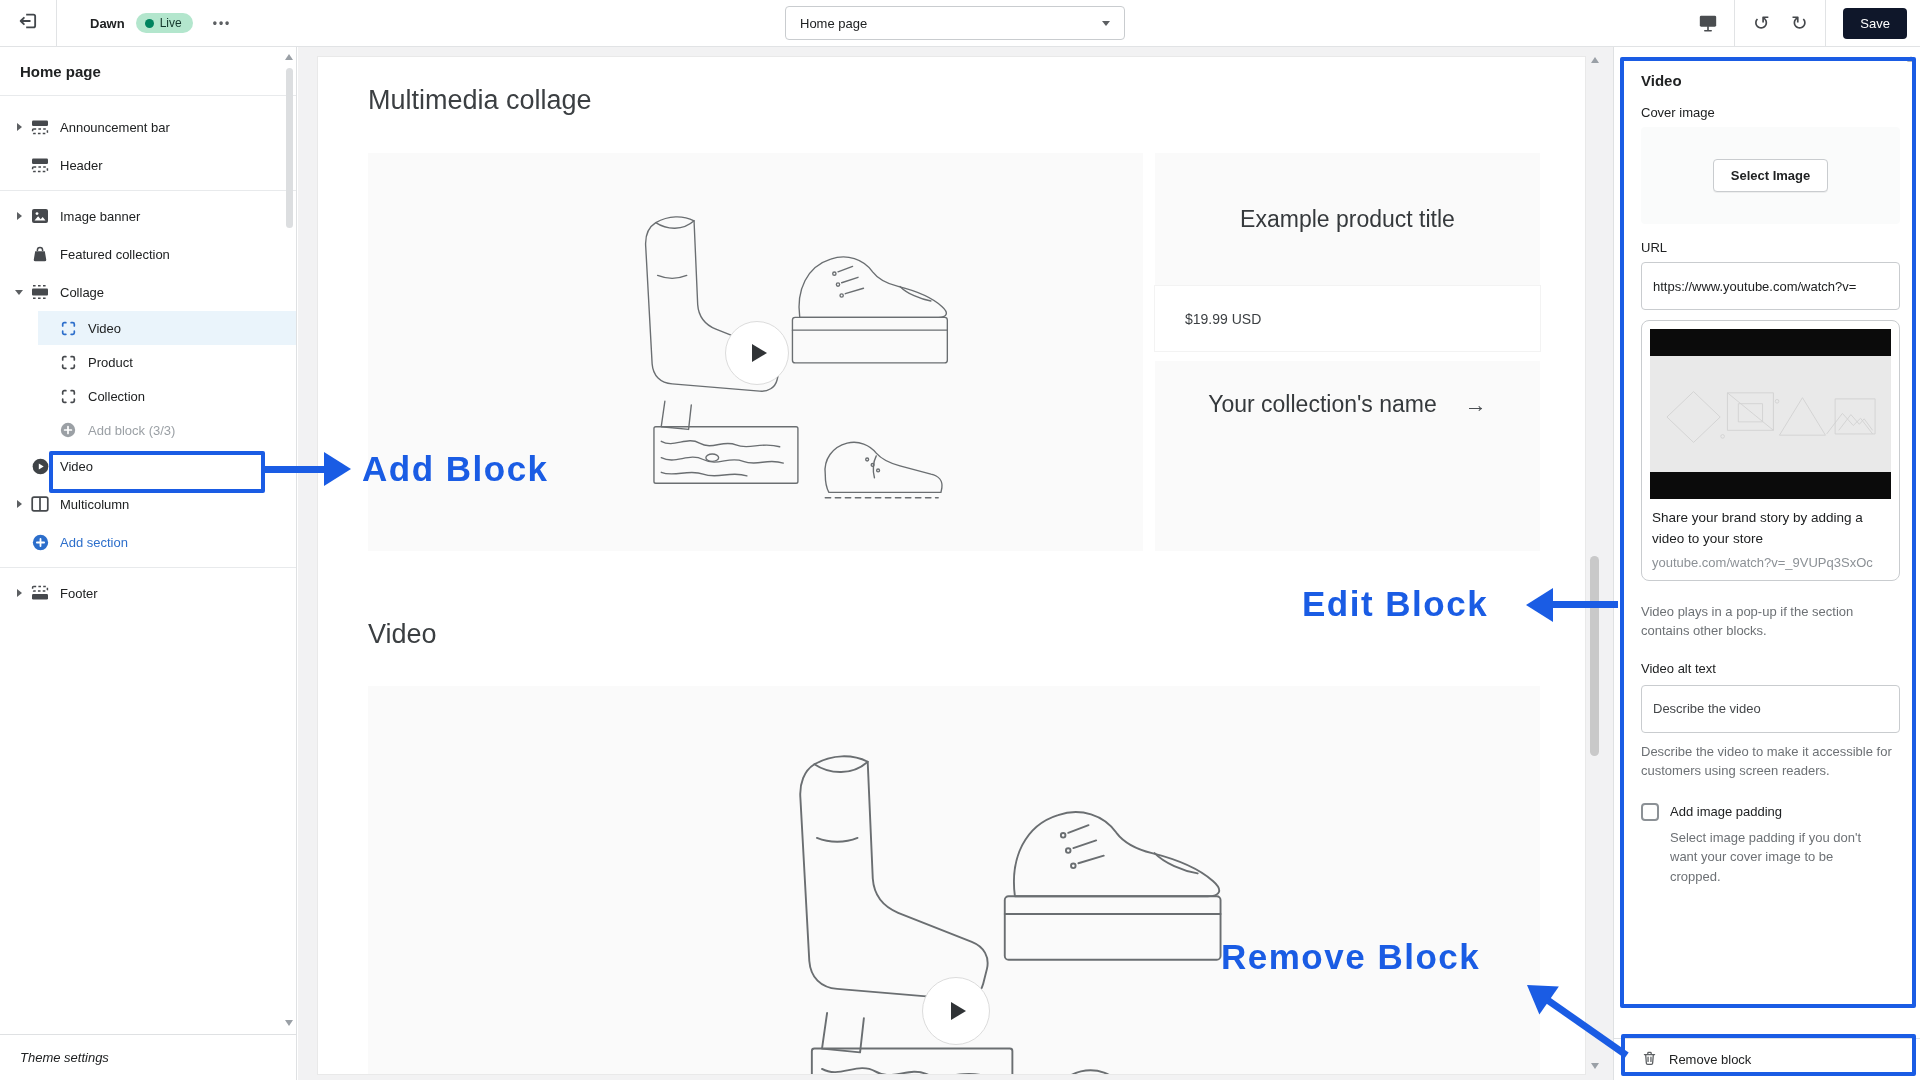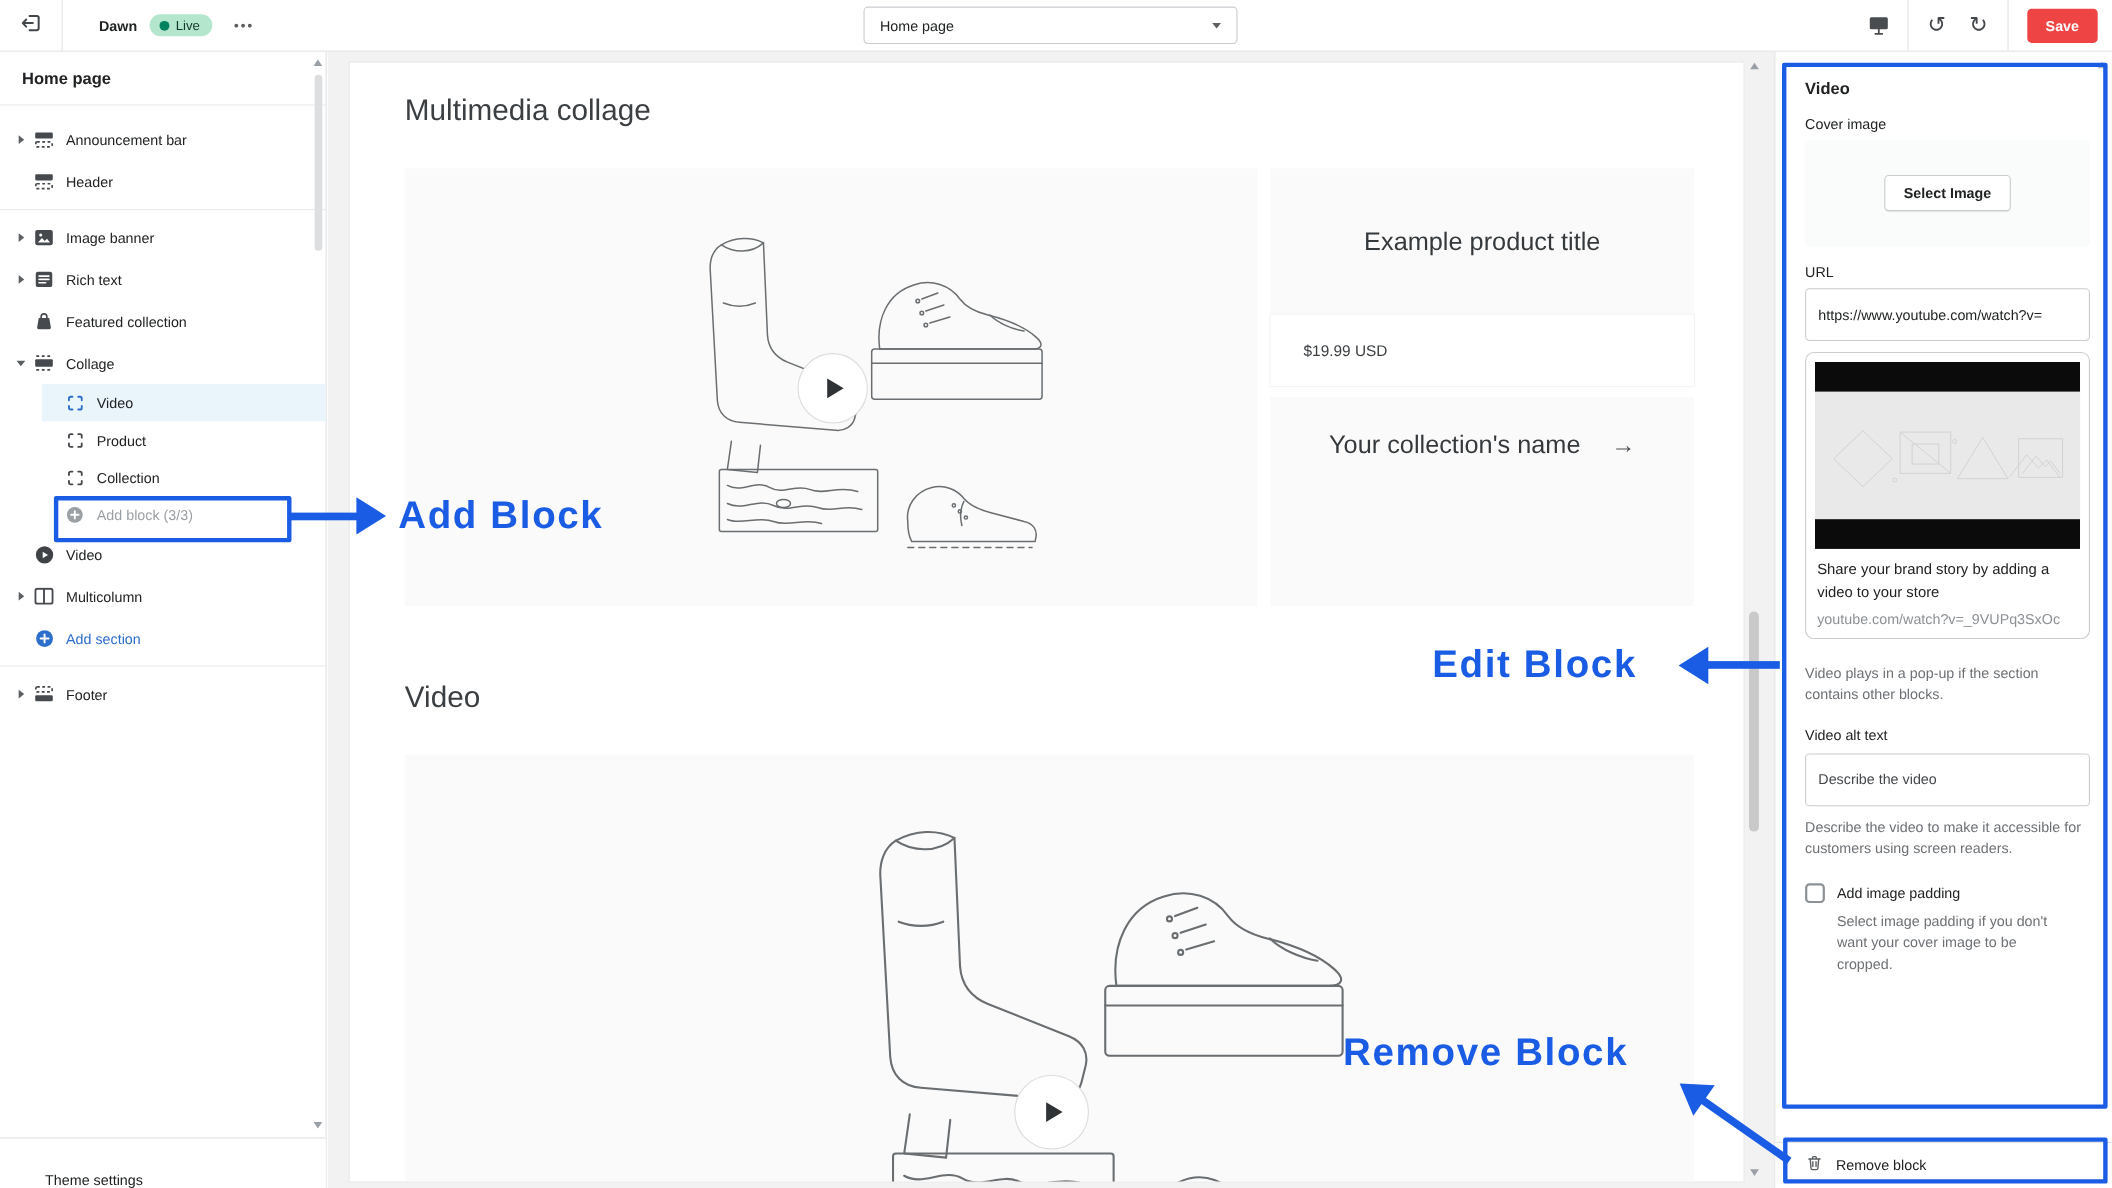--- a/index.html
+++ b/index.html
@@ -16,39 +16,39 @@
   .live-badge { margin-left:11px; display:flex; align-items:center; gap:6px; background:#b3e6cd; border-radius:11px; padding:3px 11px 3px 9px; font-size:12px; color:#14372c; }
   .live-dot { width:9px; height:9px; border-radius:50%; background:#00835e; }
   .more-dots { margin-left:20px; color:#5c5f62; font-size:12px; letter-spacing:2px; font-weight:700; cursor:pointer; }
   .page-select { position:absolute; left:785px; top:6px; width:340px; height:34px; border:1px solid #c9cccf; border-radius:4px; display:flex; align-items:center; padding:0 14px; font-size:13px; background:#fff; box-sizing:border-box; cursor:pointer; }
   .chev-dn { width:0; height:0; border-left:4.5px solid transparent; border-right:4.5px solid transparent; border-top:5.5px solid #5c5f62; }
   .page-select .chev-dn { margin-left:auto; }
   .tb-right { position:absolute; right:0; top:0; bottom:0; display:flex; align-items:center; }
   .tb-ic { width:38px; display:flex; align-items:center; justify-content:center; cursor:pointer; }
   .tb-div { width:1px; height:46px; background:#e1e3e5; margin:0 7px; }
   .ur { font-size:20px; color:#45484c; line-height:1; }
-  .save-btn { margin:0 13px 0 10px; background:#ef4444; color:#fff; font-size:13px; font-weight:700; padding:8px 17px; border-radius:4px; cursor:pointer; }
+  .save-btn { margin:0 13px 0 10px; background:#0f172a; color:#fff; font-size:13px; font-weight:400; padding:8px 17px; border-radius:4px; cursor:pointer; }
   
   .sidebar { position:absolute; left:0; top:46px; bottom:0; width:297px; background:#fff; border-right:1px solid #dfe1e3; z-index:10; box-sizing:border-box; }
   .side-title { padding:17px 0 15px 20px; font-size:15px; font-weight:700; border-bottom:1px solid #e8eaec; }
   .side-list { padding-top:12px; }
   .srow { height:38px; display:flex; align-items:center; padding-left:12px; font-size:13px; color:#202223; cursor:pointer; }
   .srow.child { height:34px; padding-left:40px; }
   .chev { width:14px; display:flex; justify-content:center; align-items:center; }
   .chev.right::before { content:""; border-top:4px solid transparent; border-bottom:4px solid transparent; border-left:5px solid #5c5f62; }
   .chev.down::before { content:""; border-left:4px solid transparent; border-right:4px solid transparent; border-top:5px solid #5c5f62; }
   .sicon { width:20px; margin-left:4px; display:flex; justify-content:center; align-items:center; color:#46494d; }
   .slabel { margin-left:10px; white-space:nowrap; }
   .srow.selected { background:linear-gradient(to right,#fff 0,#fff 38px,#eaf4fb 38px); }
   .srow.selected .sicon { color:#2c6ecb; }
   .srow.disabled .slabel, .srow.disabled { color:#9ba0a5; }
   .srow.disabled .sicon { color:#9ba0a5; }
   .srow.blue, .srow.blue .slabel { color:#2c6ecb; }
   .sdivider { height:1px; background:#e8eaec; margin:6px 0; }
-  .theme-settings { position:absolute; bottom:0; left:0; right:0; height:45px; border-top:1px solid #dfe1e3; display:flex; align-items:flex-end; padding-left:41px; font-size:13px; background:#fff; cursor:pointer; }
+  .theme-settings { position:absolute; bottom:0; left:0; right:0; height:45px; border-top:1px solid #dfe1e3; display:flex; align-items:center; padding-left:20px; font-size:13px; background:#fff; cursor:pointer;font-style:italic; }
   .side-scroll { position:absolute; right:0; top:0; width:13px; bottom:46px; }
   .arr-up { position:absolute; right:3px; top:8px; border-left:4px solid transparent; border-right:4px solid transparent; border-bottom:6px solid #9aa0a6; }
   .arr-dn { position:absolute; right:3px; bottom:8px; border-left:4px solid transparent; border-right:4px solid transparent; border-top:6px solid #9aa0a6; }
   .side-thumb { position:absolute; right:3px; top:22px; width:7px; height:160px; background:#dcdee0; border-radius:4px; }
   
   .preview { position:absolute; left:298px; right:307px; top:46px; bottom:0; background:#f2f2f3; }
   .page { position:absolute; left:20px; right:28px; top:11px; bottom:6px; background:#fff; box-shadow:0 0 0 1px #e9e9e9; overflow:hidden; }
   .collage-h { position:absolute; left:50px; top:28px; font-size:27px; color:#3b3f42; }
   .collage-img { position:absolute; left:50px; top:96px; width:775px; height:398px; background:#fafafa; }
   .sketch1 { position:absolute; left:calc(50% - 250px); top:calc(50% - 164px); }
@@ -217,30 +217,20 @@
       <span class="sicon">
           <svg width="18" height="16" viewBox="0 0 18 16">
             <rect x="1" y="1" width="16" height="14" rx="2" fill="#46494d"></rect>
             <circle cx="6" cy="5.6" r="1.4" fill="#fff"></circle>
             <path d="M3.5 12.5l3.6-4.2 2.6 2.9 2-2.2 2.8 3.5z" fill="#fff"></path>
           </svg>
         </span>
       <span class="slabel">Image banner</span>
     </div>
 
-    <div class="srow">
-      <span class="chev right"></span>
-      <span class="sicon">
-          <svg width="18" height="16" viewBox="0 0 18 16">
-            <rect x="1.5" y="1" width="15" height="14" rx="2" fill="#46494d"></rect>
-            <path d="M4.5 5h9M4.5 8h9M4.5 11h6" stroke="#fff" stroke-width="1.5" stroke-linecap="round"></path>
-          </svg>
-        </span>
-      <span class="slabel">Rich text</span>
-    </div>
 
     <div class="srow">
       <span class="chev"></span>
       <span class="sicon">
           <svg width="18" height="16" viewBox="0 0 18 16">
             <path d="M4.2 5.2h9.6l1.4 8.2a1.6 1.6 0 0 1-1.6 1.9H4.4a1.6 1.6 0 0 1-1.6-1.9z" fill="#46494d"></path>
             <path d="M6.4 5V4a2.6 2.6 0 0 1 5.2 0v1" fill="none" stroke="#46494d" stroke-width="1.5"></path>
           </svg>
         </span>
       <span class="slabel">Featured collection</span>

